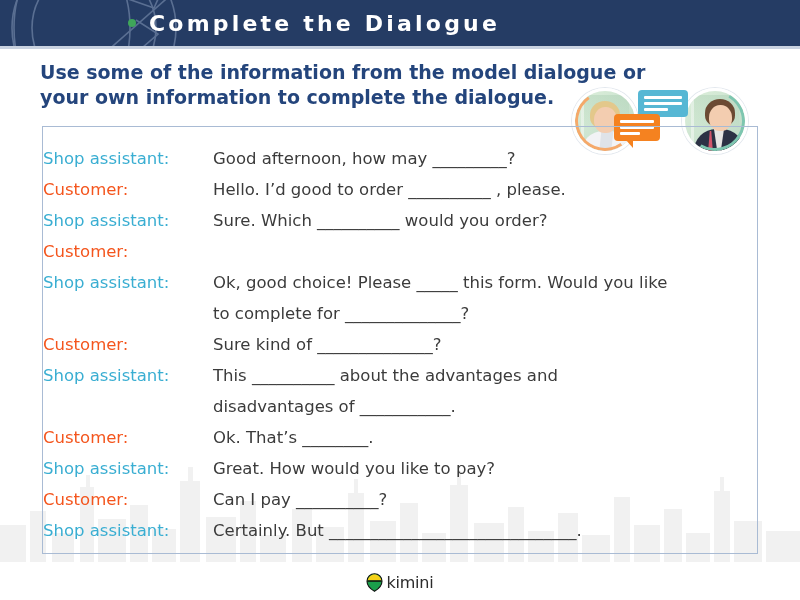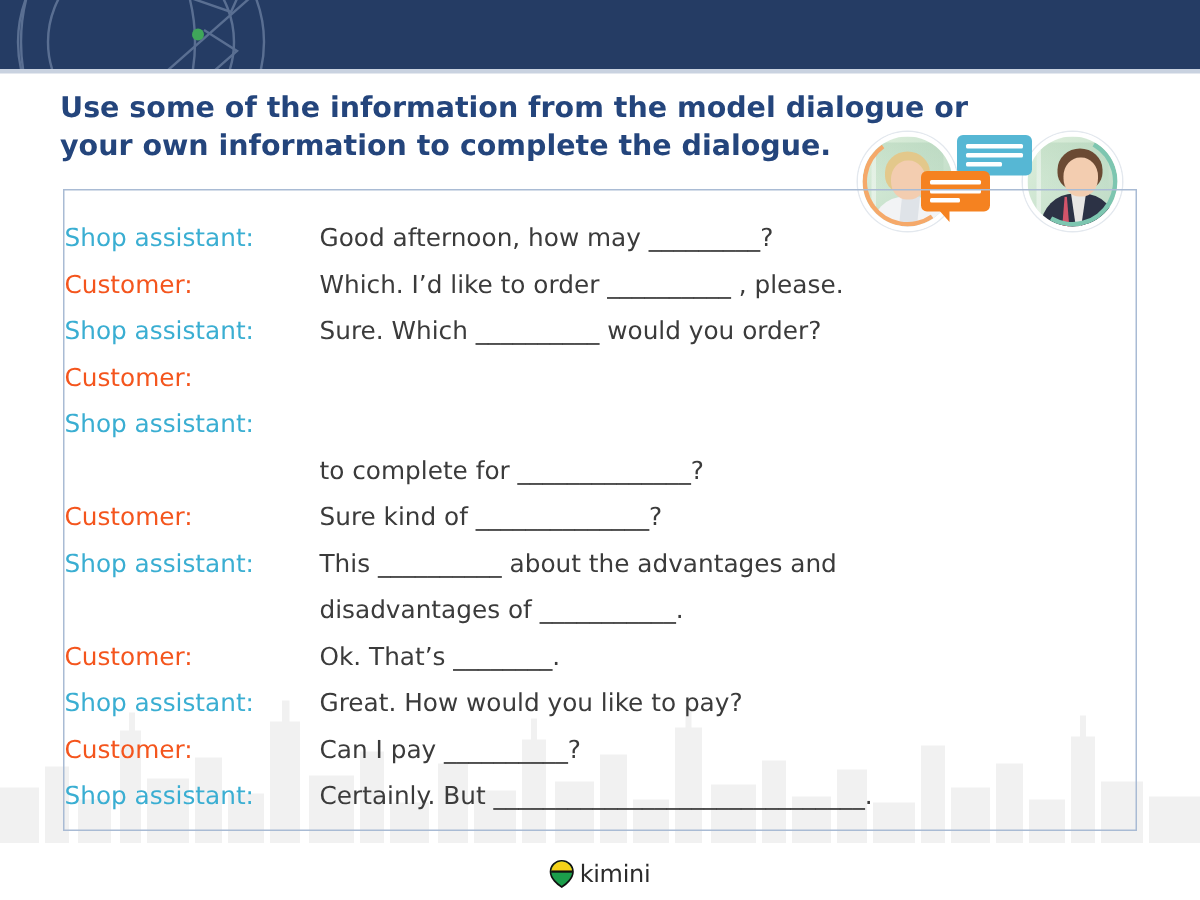--- a/index.html
+++ b/index.html
@@ -276,20 +276,21 @@
     <circle cx="118" cy="86" r="82"></circle>
     <circle cx="118" cy="86" r="62"></circle>
     <ellipse cx="96" cy="86" rx="58" ry="84"></ellipse>
     <path d="M150 10 L196 26 L178 66 L132 50 Z"></path>
     <path d="M96 140 L214 36"></path>
     <path d="M120 146 L182 92 L160 78"></path>
     <path d="M118 150 L150 122 L128 112 Z"></path>
   </svg>
   <div class="title-row">
     <span class="title-dot"></span>
+    <span class="title-text">Complete the Dialogue</span>
   </div>
 </div>
 <div class="header-underline"></div>
 
 <div class="instruction">Use some of the information from the model dialogue or your own information to complete the dialogue.</div>
 
 <div class="avatars">
 
   <div class="avatar left woman">
     <div class="av-bg"></div>
@@ -361,34 +362,35 @@
 <div class="dialogue-box">
   <div class="dialogue-list">
 
     <div class="d-row">
       <span class="d-speaker assistant">Shop assistant:</span>
       <span class="d-text">Good afternoon, how may _________?</span>
     </div>
 
     <div class="d-row">
       <span class="d-speaker customer">Customer:</span>
-      <span class="d-text">Which. I’d like to order __________ , please.</span>
+      <span class="d-text">Hello. I’d good to order __________ , please.</span>
     </div>
 
     <div class="d-row">
       <span class="d-speaker assistant">Shop assistant:</span>
       <span class="d-text">Sure. Which __________ would you order?</span>
     </div>
 
     <div class="d-row">
       <span class="d-speaker customer">Customer:</span>
     </div>
 
     <div class="d-row">
       <span class="d-speaker assistant">Shop assistant:</span>
+      <span class="d-text">Ok, good choice! Please _____ this form. Would you like</span>
     </div>
 
     <div class="d-row">
       <span class="d-speaker"></span>
       <span class="d-text">to complete for ______________?</span>
     </div>
 
     <div class="d-row">
       <span class="d-speaker customer">Customer:</span>
       <span class="d-text">Sure kind of ______________?</span>

